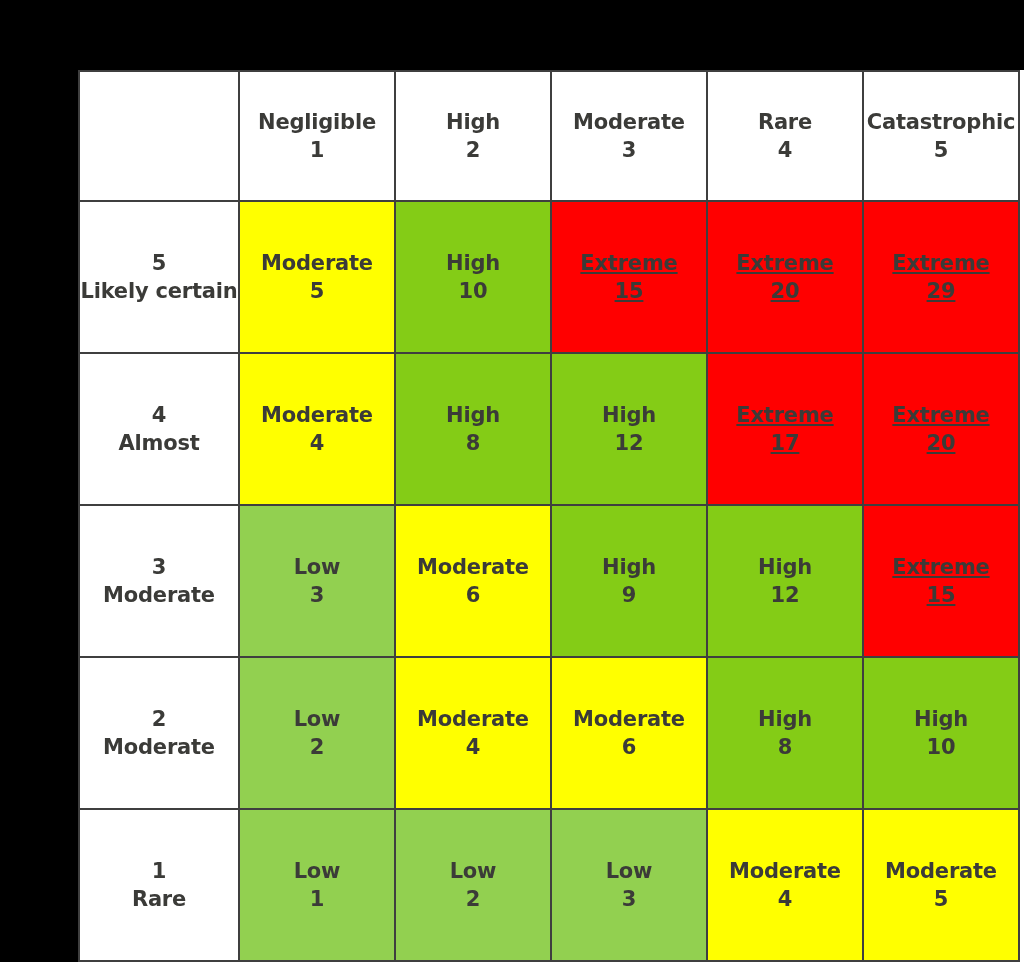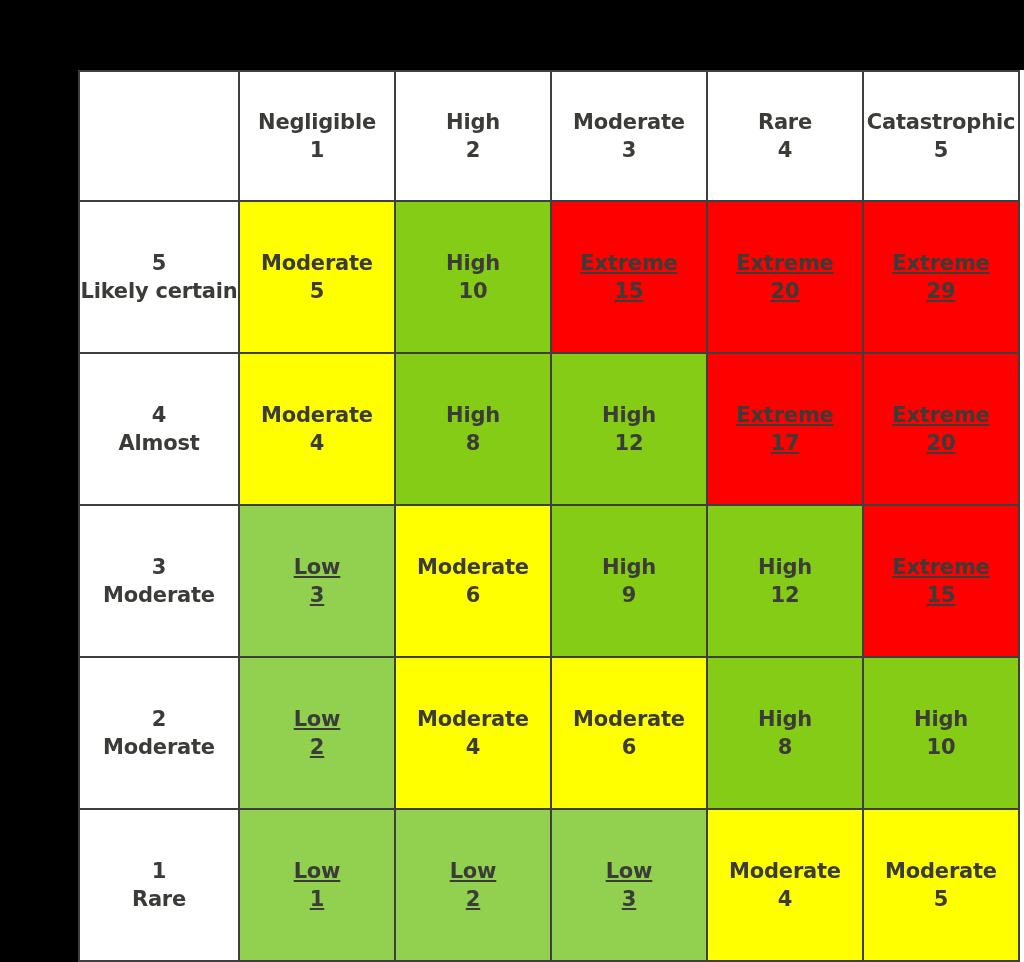--- a/index.html
+++ b/index.html
@@ -82,21 +82,21 @@
     height: 150px;
     font-weight: bold;
     font-size: 21px;
   }
 
   
   td.cell {
     height: 150px;
   }
 
-  .lvl-low      { background: #92d050; text-decoration: underline; }
+  .lvl-low      { background: #92d050; }
   .lvl-moderate { background: #ffff00; }
   .lvl-high     { background: #84cc16; }
   .lvl-extreme  { background: #ff0000; text-decoration: underline; }
 
   .line { display: block; }
   .num  { display: block; }
 </style>
 </head>
 <body>
 

